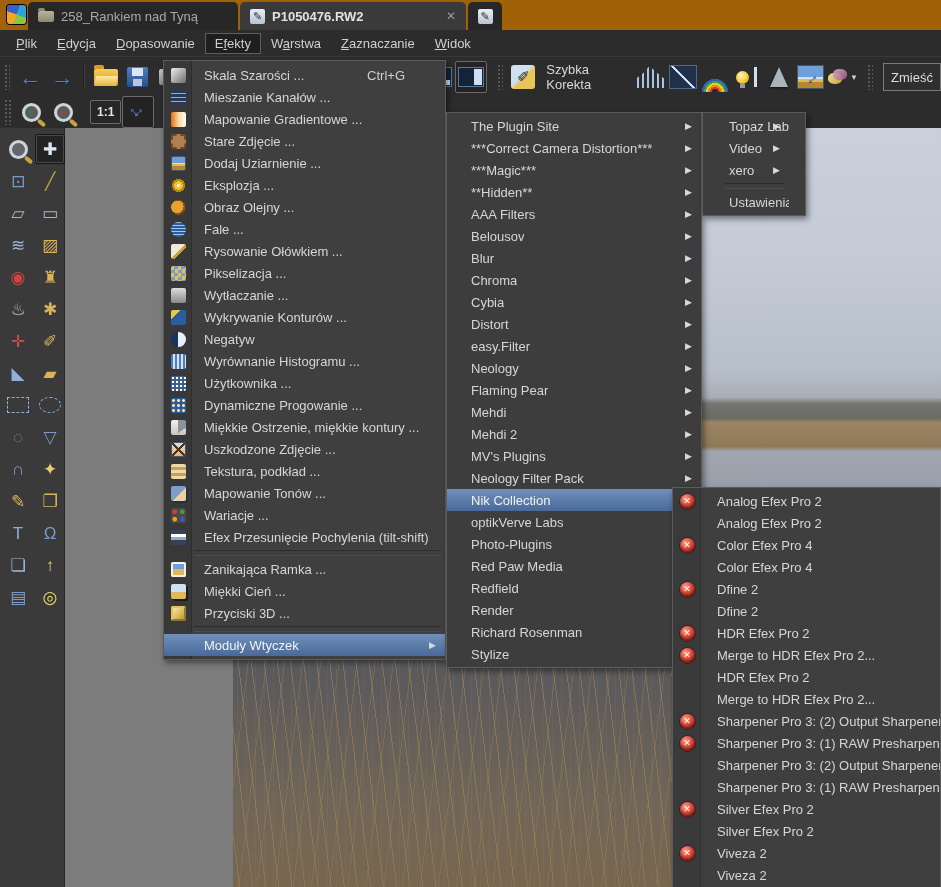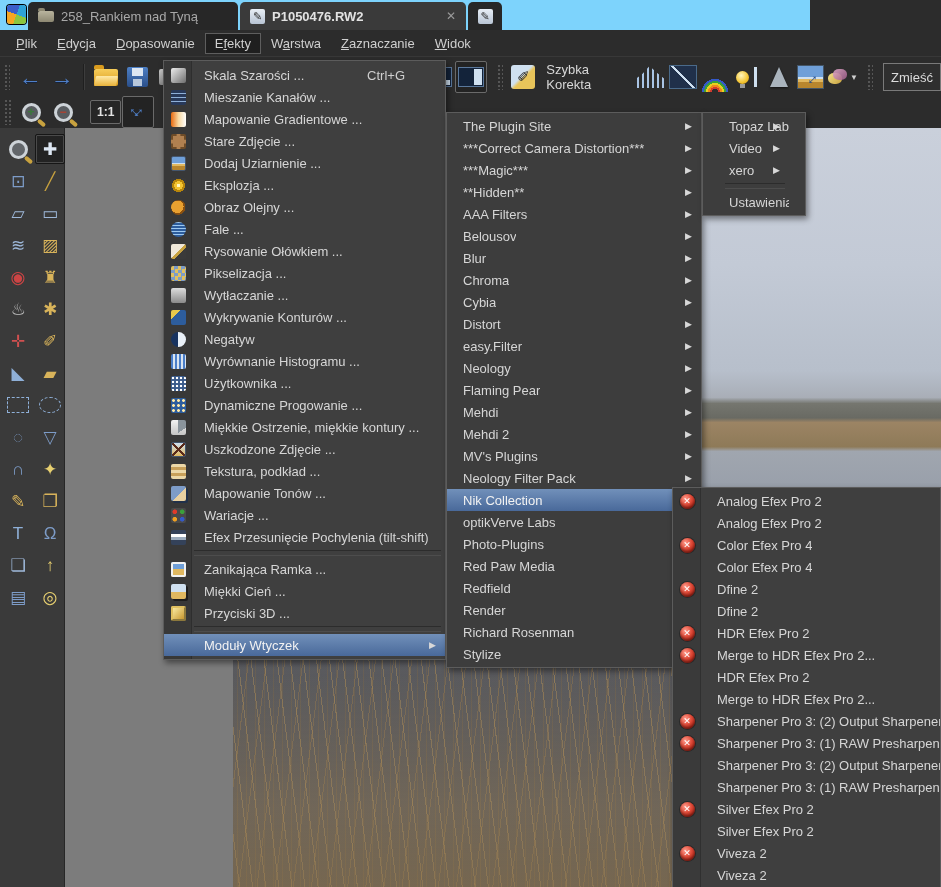--- a/index.html
+++ b/index.html
@@ -1,20 +1,20 @@
 <!DOCTYPE html>
 <html><head>
 <meta charset="utf-8">
 <style>
   html,body{margin:0;padding:0;background:#151515;}
   .screen{position:relative;width:941px;height:887px;overflow:hidden;
     font-family:"Liberation Sans","DejaVu Sans",sans-serif;color:#d4d4d4;
     background:#2c2c2c;-webkit-font-smoothing:antialiased;}
   
-  .tabbar{position:absolute;left:0;top:0;width:810px;height:30px;background:#7dd3fc;}
+  .tabbar{position:absolute;left:0;top:0;width:941px;height:30px;background:#a16207;}
   .appicon{position:absolute;left:7px;top:5px;width:19px;height:19px;border-radius:3px;
     background:conic-gradient(from 20deg,#2ea3d8 0 25%,#8cc63f 25% 50%,#f5a623 50% 75%,#3b5ec9 75%);box-shadow:0 0 0 1px #000;}
   .tab{position:absolute;top:2px;height:28px;border-radius:5px 5px 0 0;display:flex;align-items:center;
     gap:7px;padding:0 10px;box-sizing:border-box;font-size:13px;color:#a8a8a8;background:#272727;}
   .tab.active{background:#3a3a3a;color:#e2e2e2;}
   .tab .close{margin-left:auto;color:#9a9a9a;font-size:12px;}
   .ticon-folder{width:16px;height:11px;background:linear-gradient(180deg,#b9b49e,#8d8872);border-radius:2px;position:relative;flex:0 0 auto;}
   .ticon-folder::before{content:"";position:absolute;top:-3px;left:0;width:7px;height:3px;background:#8d8872;border-radius:2px 2px 0 0;}
   .ticon-edit{width:15px;height:15px;background:linear-gradient(180deg,#e8eef5,#b8c4d4);border-radius:2px;
     color:#333;font-size:11px;line-height:15px;text-align:center;flex:0 0 auto;}
@@ -100,21 +100,21 @@
   .menu-plugins{left:446px;top:112px;width:256px;padding:2px 0;}
   .menu-col2{left:702px;top:112px;width:104px;padding:2px 16px;}
   .menu-nik{left:672px;top:487px;width:269px;padding:2px 0;background:linear-gradient(90deg,#3a3a3a 0 27px,#303030 27px 28px,#3f3f3f 28px);}
   .mrow{height:22px;display:flex;align-items:center;position:relative;color:#d6d6d6;}
   .mrow.hl{background:linear-gradient(180deg,#7190ba,#49699a);color:#f2f2f2;}
   .msep{height:4px;margin:2px 4px 2px 30px;border-top:1px solid #2c2c2c;border-bottom:1px solid #4d4d4d;border-width:1px 0;}
   .menu-col2 .msep,.menu-plugins .msep{margin-left:6px;}
   .micon{width:28px;display:flex;align-items:center;justify-content:center;flex:0 0 auto;}
   .mi{width:15px;height:15px;border-radius:2px;box-sizing:border-box;}
   .mlabel{padding-left:12px;white-space:nowrap;overflow:hidden;}
-  .menu-plugins .mlabel{padding-left:16px;}
+  .menu-plugins .mlabel{padding-left:24px;}
   .menu-col2 .mlabel{padding-left:10px;}
   .menu-nik .mlabel{padding-left:16px;}
   .mshort{margin-left:auto;margin-right:40px;color:#cfcfcf;}
   .marrow{position:absolute;right:9px;font-size:9px;color:#d8d8d8;}
   .badge{width:15px;height:15px;border-radius:50%;background:radial-gradient(circle at 35% 30%,#ff9a8a,#e04a38 45%,#9c1408 90%);
     box-shadow:inset 0 -2px 3px rgba(0,0,0,.4),0 0 0 1px rgba(0,0,0,.3);color:#fff;font-size:9px;font-weight:bold;
     display:flex;align-items:center;justify-content:center;}
   
   .lk-gray{background:linear-gradient(135deg,#ececec,#6e6e6e);}
   .lk-mixer{background:repeating-linear-gradient(0deg,#28395a 0 3px,#8fb0d8 3px 4px);}

